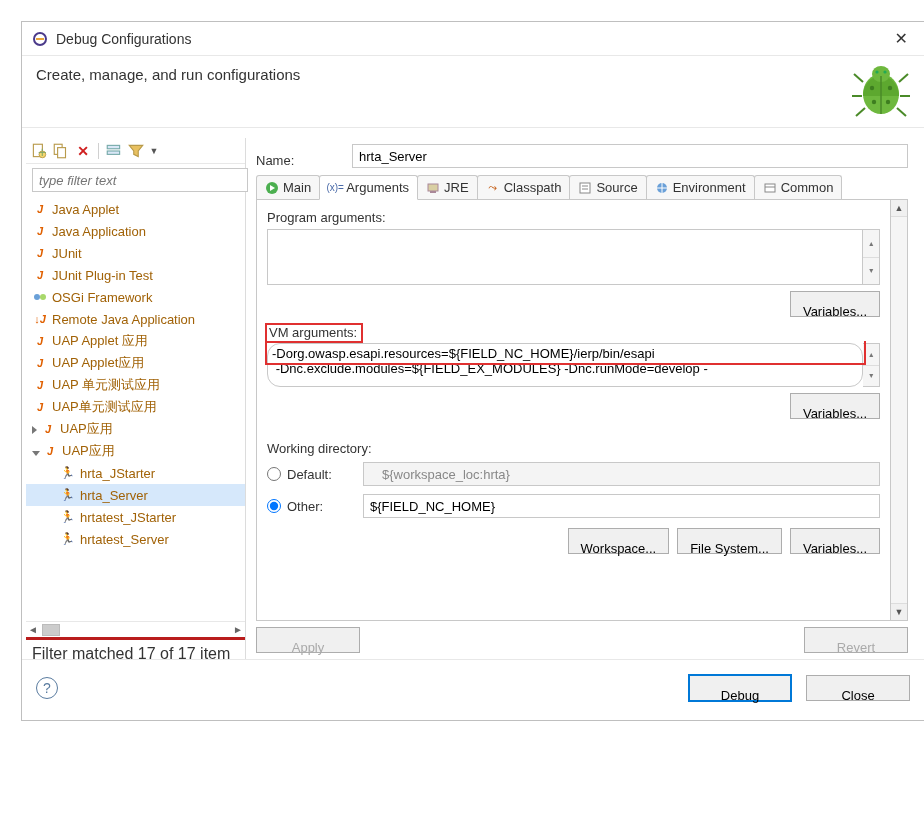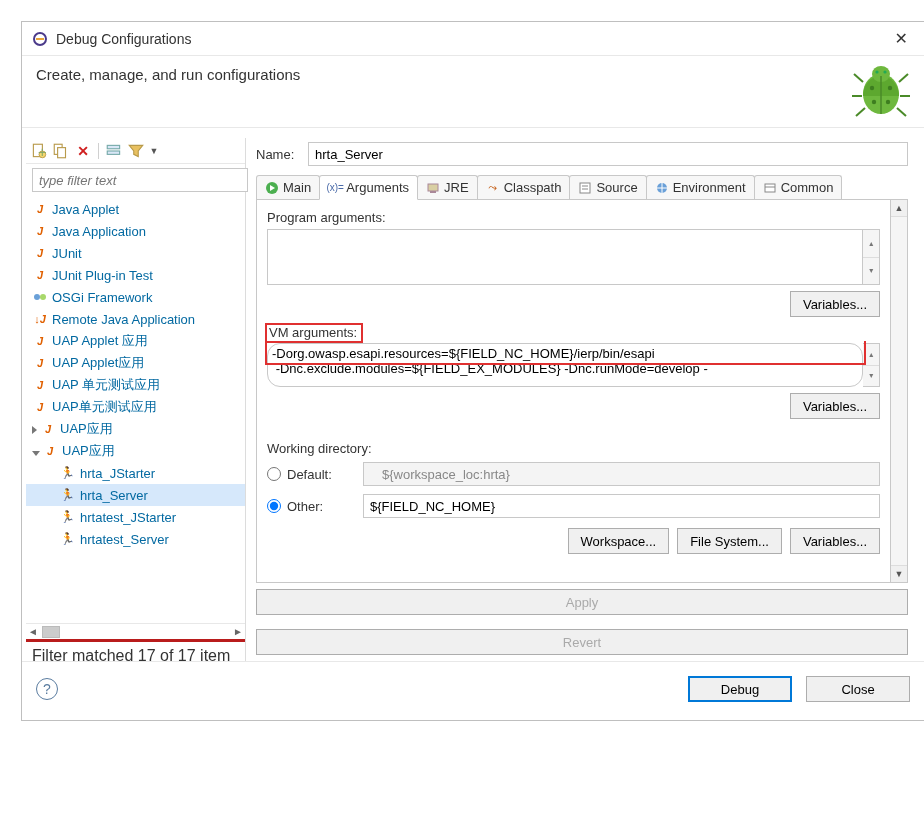--- a/index.html
+++ b/index.html
@@ -16,62 +16,62 @@
   .left-panel { width: 220px; border-right: 1px solid #dcdcdc; display: flex; flex-direction: column; margin-left: 4px; }
   .toolbar { height: 26px; display: flex; align-items: center; gap: 4px; padding: 2px 4px; border-bottom: 1px solid #e8e8e8; }
   .tb-btn { width: 18px; height: 18px; display: inline-flex; align-items: center; justify-content: center; cursor: pointer; }
   .tb-sep { width: 1px; height: 16px; background: #d0d0d0; margin: 0 2px; }
   .filter-input { margin: 4px 6px; height: 24px; border: 1px solid #c8c8c8; padding: 0 6px; font-style: italic; color: #888; font-size: 13px; width: 216px; }
   .tree { flex: 1; overflow: auto; padding: 2px 0; }
   .tree-item { height: 22px; display: flex; align-items: center; padding-left: 6px; white-space: nowrap; cursor: pointer; }
   .tree-item.grandchild { padding-left: 34px; }
   .tree-item.selected { background: #d6e8fb; }
   .tree-icon { width: 16px; height: 16px; margin-right: 4px; display: inline-flex; align-items: center; justify-content: center; flex-shrink: 0; }
-  .tree-label { color: #0369a1; font-size: 13px; }
+  .tree-label { color: #a16207; font-size: 13px; }
   .j-icon { color: #e06000; font-weight: bold; font-size: 11px; font-style: italic; }
   .runner-icon { color: #3a7b3a; font-size: 12px; }
   .carets::before { content: ""; display: inline-block; width: 0; height: 0; border-top: 4px solid transparent; border-bottom: 4px solid transparent; border-left: 5px solid #777; margin-right: 3px; }
   .carets.open::before { border-left: 4px solid transparent; border-right: 4px solid transparent; border-top: 5px solid #777; border-bottom: 0; margin-right: 2px; }
   .tree-scroll { height: 16px; display: flex; align-items: center; border-top: 1px solid #e8e8e8; }
   .tree-scroll-thumb { width: 18px; height: 12px; background: #ccc; border: 1px solid #bbb; margin-left: 2px; }
   .tree-scroll .arrow { font-size: 10px; color: #666; padding: 0 2px; cursor: pointer; }
   .spacer { flex: 1; }
   .filter-status { height: 22px; padding: 5px 6px; color: #333; font-size: 16px; border-top: 3px solid #b91c1c; white-space: nowrap; overflow: hidden; }
   .right-panel { flex: 1; display: flex; flex-direction: column; padding-left: 10px; overflow: hidden; }
-  .name-row { display: flex; align-items: center; height: 28px; margin: 2px 6px 6px 0; }
+  .name-row { display: flex; align-items: flex-end; height: 28px; margin: 2px 6px 6px 0; gap: 44px; }
   .name-row label { width: 52px; font-size: 13px; color: #333; }
   .name-row input { flex: 1; height: 24px; border: 1px solid #c8c8c8; padding: 0 6px; font-size: 13px; }
   .tabstrip { height: 26px; display: flex; align-items: flex-end; border-bottom: 1px solid #c8c8c8; margin-right: 6px; position: relative; }
   .tab { height: 24px; display: flex; align-items: center; padding: 0 8px; border: 1px solid #c8c8c8; border-bottom: none; margin-right: -1px; background: #f7f7f7; cursor: pointer; gap: 4px; font-size: 13px; color: #333; border-radius: 3px 3px 0 0; }
   .tab.active { background: #fff; border-bottom: 1px solid #fff; position: relative; top: 1px; height: 25px; }
   .tab-icon { width: 14px; height: 14px; display: inline-flex; align-items: center; justify-content: center; }
   .tab-panel-wrap { flex: 1; display: flex; border: 0; margin-right: 6px; overflow: hidden; }
   .tab-panel { flex: 1; padding: 10px; border: 1px solid #c8c8c8; border-top: none; overflow: auto; }
   .v-scrollbar { width: 17px; border: 1px solid #c8c8c8; border-top: none; border-left: none; display: flex; flex-direction: column; }
   .v-scrollbar .arr { height: 17px; background: #f0f0f0; border-bottom: 1px solid #ddd; display: flex; align-items: center; justify-content: center; font-size: 9px; color: #555; cursor: pointer; }
   .v-scrollbar .arr.bot { border-top: 1px solid #ddd; border-bottom: none; }
   .v-scrollbar .track { flex: 1; background: #f5f5f5; }
   .group-label { font-size: 13px; color: #333; margin-bottom: 4px; }
   .textarea { width: 100%; border: 1px solid #c8c8c8; resize: none; font-family: inherit; font-size: 13px; padding: 2px 4px; }
   .textarea-wrap { position: relative; display: flex; }
   .spinner-col { width: 17px; border: 1px solid #c8c8c8; border-left: none; display: flex; flex-direction: column; }
   .spinner-col .sp { flex: 1; display: flex; align-items: center; justify-content: center; font-size: 8px; color: #777; background: #f5f5f5; cursor: pointer; }
   .spinner-col .sp:first-child { border-bottom: 1px solid #ddd; }
   .btn-row { display: flex; justify-content: flex-end; margin-top: 6px; }
-  .btn { height: 26px; min-width: 88px; border: 1px solid #adadad; background: #f0f0f0; padding: 3px 12px; font-size: 13px; cursor: pointer; }
+  .btn { height: 18px; min-width: 88px; border: 1px solid #adadad; background: #f0f0f0; padding: 12px 12px; font-size: 13px; cursor: pointer; }
   .vm-section { margin-top: 22px; position: relative; }
   .vm-label-box { position: absolute; top: -16px; left: -2px; border: 2px solid #e03030; padding: 0 4px 1px 2px; pointer-events: none; }
   .wd-section { margin-top: 22px; }
   .radio-row { display: flex; align-items: center; height: 28px; gap: 6px; margin: 4px 0; }
   .radio-row input[type=radio] { width: 14px; height: 14px; }
   .radio-row .rlabel { width: 70px; font-size: 13px; color: #333; }
   .wd-input { flex: 1; height: 24px; border: 1px solid #c8c8c8; padding: 0 6px; font-size: 13px; }
   .wd-input.disabled { background: #f4f4f4; color: #888; padding-left: 18px; }
   .wd-btn-row { display: flex; justify-content: flex-end; gap: 8px; margin-top: 8px; }
-  .bottom-btn-row { display: flex; justify-content: flex-start; gap: 14px; padding: 10px 14px; flex-direction: column; }
+  .bottom-btn-row { display: flex; justify-content: space-between; gap: 14px; padding: 10px 14px; }
   .bottom-btn-row.apply-row { border-top: none; margin-right: 6px; padding: 6px 0; }
   .btn.wide { min-width: 104px; }
   .btn.primary { border: 2px solid #0078d7; }
   .btn[disabled] { color: #aaa; background: #f0f0f0; cursor: default; }
   .footer-row { display: flex; align-items: center; padding: 14px 14px 18px 14px; border-top: 1px solid #e8e8e8; }
   .help-icon { width: 22px; height: 22px; border: 1.5px solid #5a7ca0; border-radius: 50%; color: #5a7ca0; font-size: 14px; display: flex; align-items: center; justify-content: center; cursor: pointer; }
 </style>
 </head>
 <body>
 

